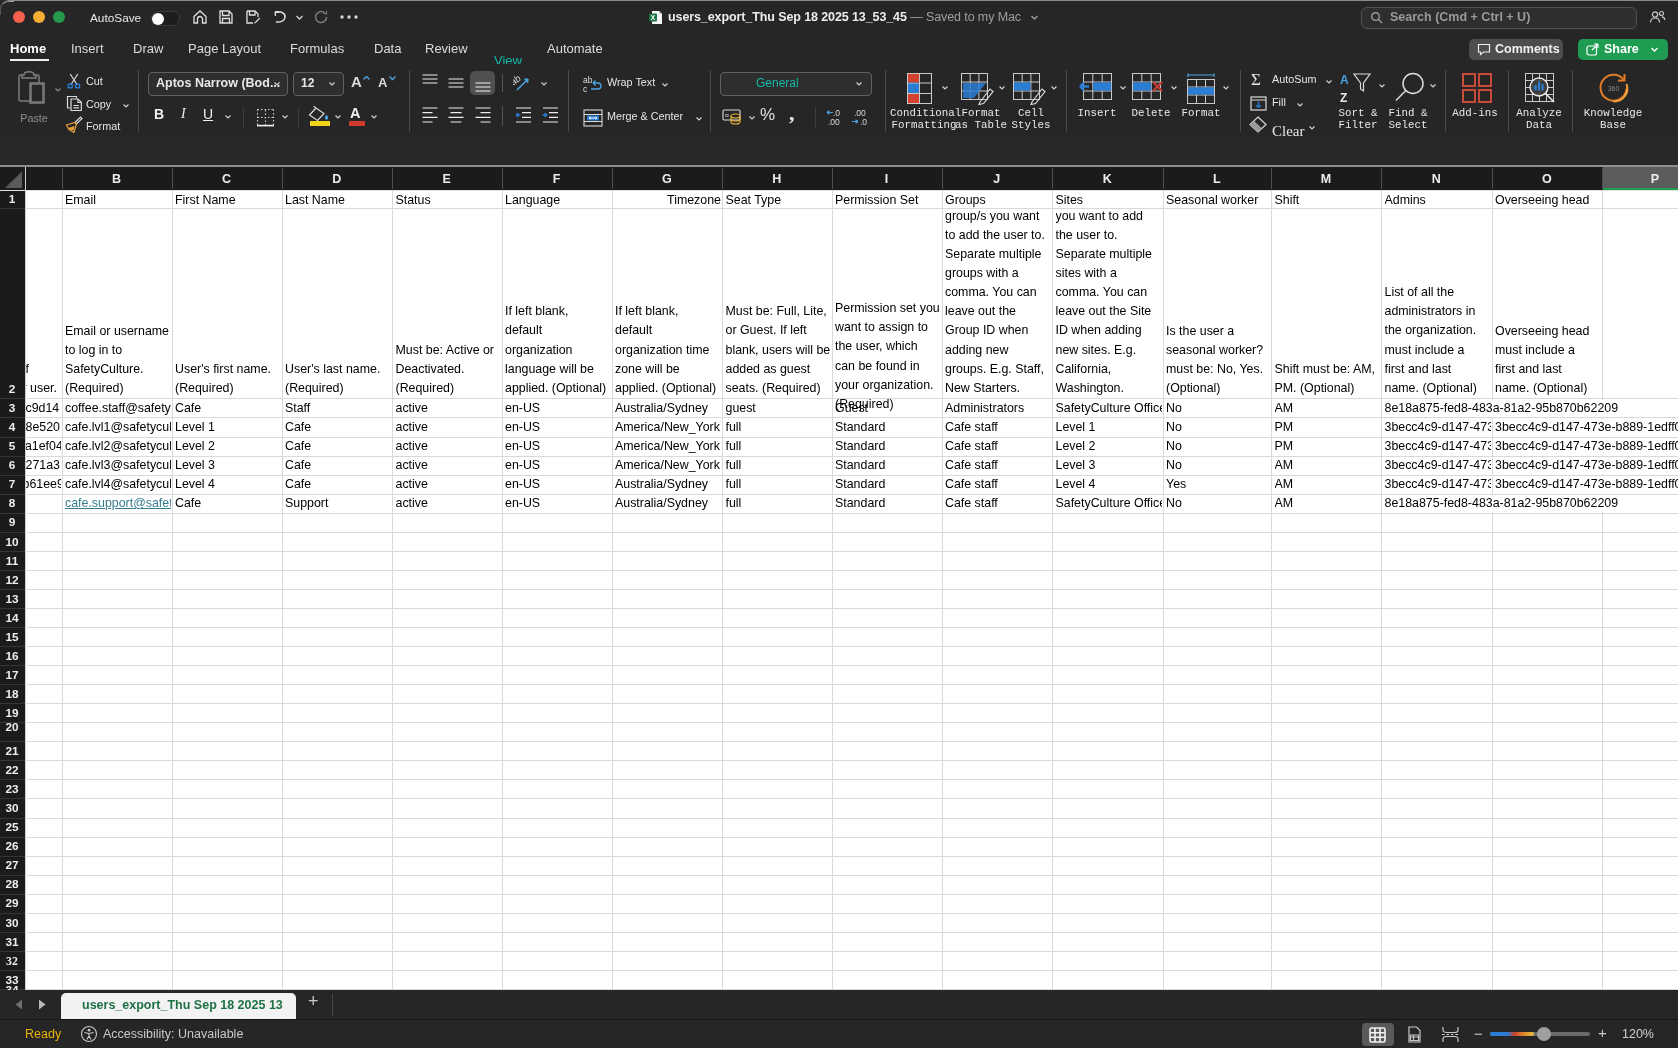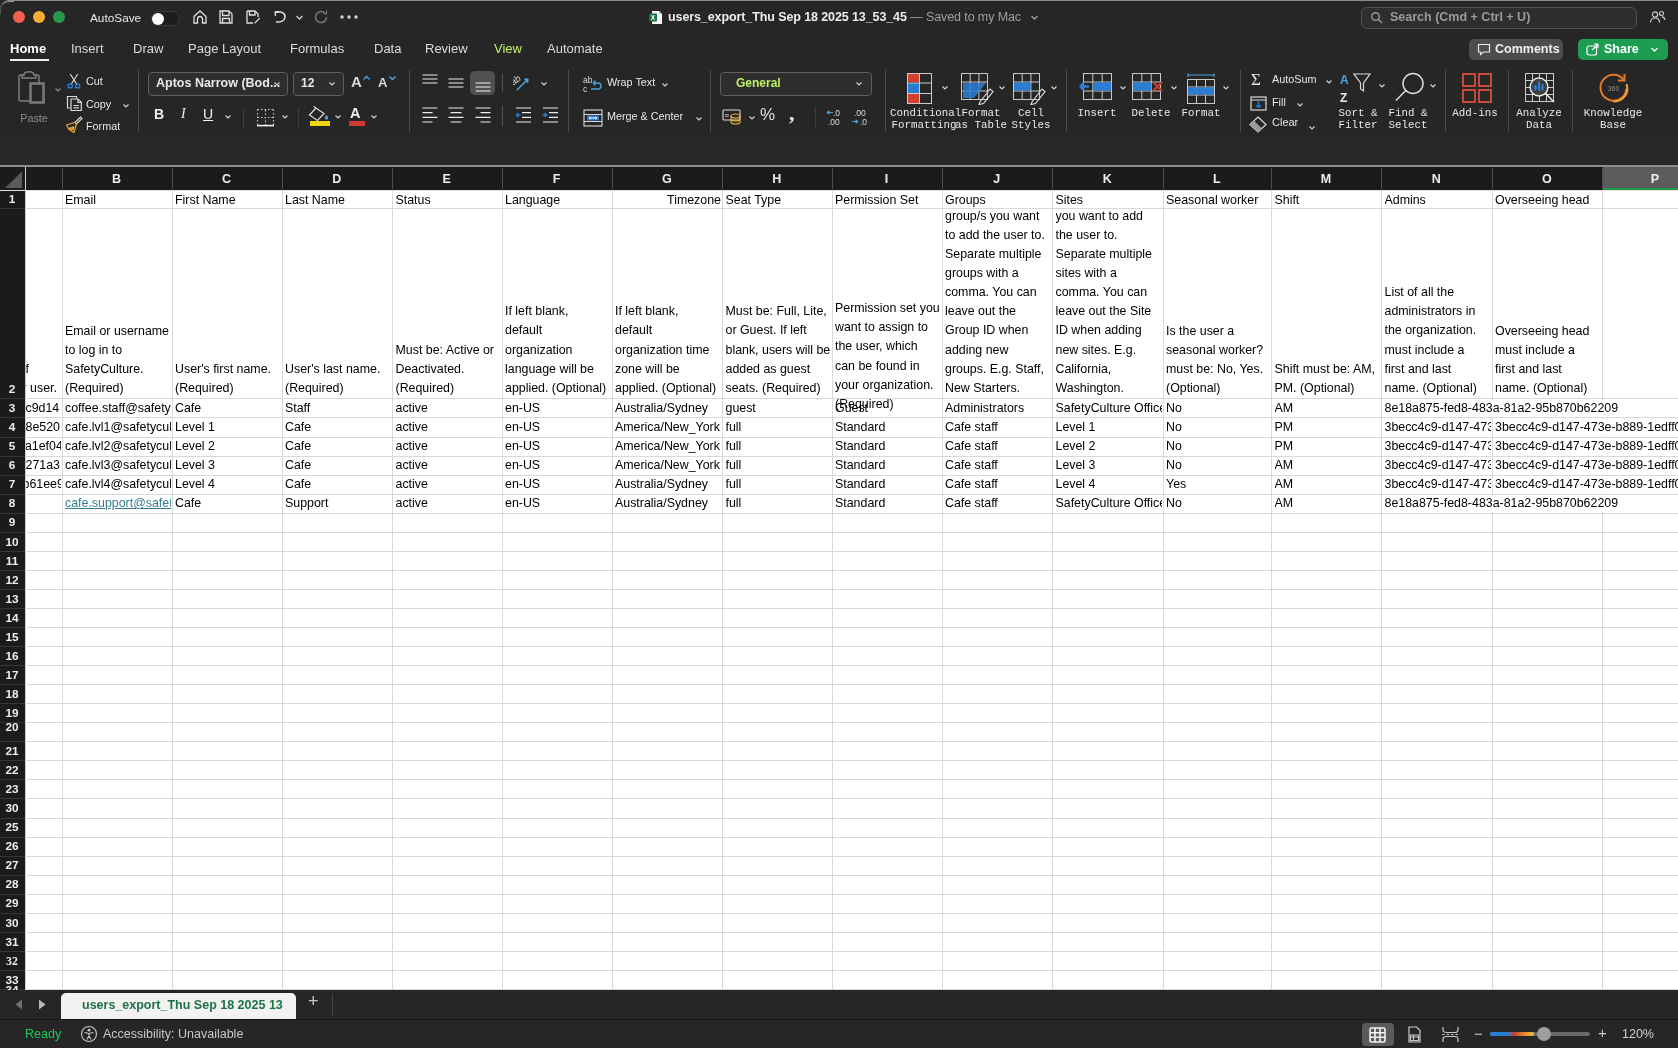--- a/index.html
+++ b/index.html
@@ -92,21 +92,21 @@
 
 <div class="abs" id="menubar" style="left:0;top:33px;width:1678px;height:31px;background:#262626;">
  <div class="abs" style="left:10px;top:8px;color:#ffffff;font-size:13px;font-weight:700;">Home</div>
  <div class="abs" style="left:10px;top:26px;width:39px;height:2px;background:#f0f0f0;"></div>
  <div class="abs" style="left:71px;top:8px;color:#dcdcdc;font-size:13px;">Insert</div>
  <div class="abs" style="left:133px;top:8px;color:#dcdcdc;font-size:13px;">Draw</div>
  <div class="abs" style="left:188px;top:8px;color:#dcdcdc;font-size:13px;">Page Layout</div>
  <div class="abs" style="left:290px;top:8px;color:#dcdcdc;font-size:13px;">Formulas</div>
  <div class="abs" style="left:374px;top:8px;color:#dcdcdc;font-size:13px;">Data</div>
  <div class="abs" style="left:425px;top:8px;color:#dcdcdc;font-size:13px;">Review</div>
- <div class="abs" style="left:494px;top:8px;color:#bef264;font-size:13px;">View</div>
+ <div class="abs" style="left:494px;top:20px;color:#14b8a6;font-size:13px;">View</div>
  <div class="abs" style="left:547px;top:8px;color:#dcdcdc;font-size:13px;">Automate</div>
 
  <div class="abs" style="left:1469px;top:6px;width:94px;height:21px;background:#4d4d4d;border-radius:5px;"></div>
  <svg class="abs" style="left:1477px;top:10px;" width="14" height="13" viewBox="0 0 14 13" fill="none" stroke="#ececec" stroke-width="1.2">
         <path d="M1.5 1.5 H12.5 V9 H6.5 L3.5 11.5 V9 H1.5 Z"></path>
       </svg>
  <div class="abs" style="left:1495px;top:9px;color:#f0f0f0;font-size:12.5px;font-weight:700;">Comments</div>
 
  <div class="abs" style="left:1578px;top:6px;width:90px;height:21px;background:#1e9c51;border-radius:5px;"></div>
  <svg class="abs" style="left:1586px;top:10px;" width="14" height="13" viewBox="0 0 14 13" fill="none" stroke="#ffffff" stroke-width="1.2">
@@ -262,21 +262,21 @@
         <rect x="4" y="6.5" width="12" height="5" fill="#2b7cd3" stroke="none"></rect>
         <path d="M6 9 L14 9 M6 9 L7.5 7.8 M6 9 L7.5 10.2 M14 9 L12.5 7.8 M14 9 L12.5 10.2" stroke="#fff" stroke-width="1"></path>
       </svg>
  <div class="abs" style="left:607px;top:46px;color:#e6e6e6;font-size:10.8px;">Merge &amp; Center</div>
  <svg class="chev" style="left:695px;top:51px;" viewBox="0 0 8 8" fill="none" stroke="#cfcfcf" stroke-width="1.2">
         <path d="M1.5 2.5 L4 5 L6.5 2.5"></path>
       </svg>
  <div class="vdiv" style="left:710px;top:6px;height:62px;"></div>
 
  <div class="abs" style="left:720px;top:8px;width:150px;height:22px;border:1px solid #606060;border-radius:4px;background:#2e2e2e;"></div>
- <div class="abs" style="left:736px;top:12px;color:#bef264;font-size:12px;font-weight:700;">General</div>
+ <div class="abs" style="left:756px;top:12px;color:#14b8a6;font-size:12px;font-weight:400;">General</div>
  <svg class="chev" style="left:855px;top:16px;" viewBox="0 0 8 8" fill="none" stroke="#cfcfcf" stroke-width="1.2">
         <path d="M1.5 2.5 L4 5 L6.5 2.5"></path>
       </svg>
  <svg class="abs" style="left:722px;top:44px;" width="22" height="18" viewBox="0 0 22 18" fill="none">
         <rect x="1" y="2" width="17" height="10" rx="1" stroke="#dadada" stroke-width="1.1"></rect>
         <text x="3" y="10" font-size="7" fill="#dadada">¤</text>
         <ellipse cx="13.5" cy="8" rx="4.5" ry="2" stroke="#e8b33d" stroke-width="1.1"></ellipse>
         <path d="M9 8 V14 C9 15.1 11 16 13.5 16 C16 16 18 15.1 18 14 V8" stroke="#e8b33d" stroke-width="1.1"></path>
         <path d="M9 11 C9 12.1 11 13 13.5 13 C16 13 18 12.1 18 11" stroke="#e8b33d" stroke-width="1.1"></path>
       </svg>
@@ -386,21 +386,21 @@
         <path d="M8.5 5.5 V11.5 M8.5 11.5 L6 9.2 M8.5 11.5 L11 9.2" stroke="#2b7cd3" stroke-width="1.4"></path>
       </svg>
  <div class="abs" style="left:1272px;top:32px;color:#e6e6e6;font-size:10.8px;">Fill</div>
  <svg class="chev" style="left:1296px;top:37px;" viewBox="0 0 8 8" fill="none" stroke="#cfcfcf" stroke-width="1.2">
         <path d="M1.5 2.5 L4 5 L6.5 2.5"></path>
       </svg>
  <svg class="abs" style="left:1249px;top:52px;" width="18" height="17" viewBox="0 0 18 17">
         <path d="M9 1 L17 8.5 L9 16 L1 8.5 Z" fill="none" stroke="#dadada" stroke-width="1.2"></path>
         <path d="M5 4.8 L12.8 12.2 L9 16 L1 8.5 Z" fill="#9a9a9a" stroke="none"></path>
       </svg>
- <div class="abs" style="left:1272px;top:52px;color:#e6e6e6;font-size:11px;">Clear</div>
+ <div class="abs" style="left:1272px;top:59px;color:#e6e6e6;font-size:15px;font-family:Liberation Serif, serif;">Clear</div>
  <svg class="chev" style="left:1308px;top:60px;" viewBox="0 0 8 8" fill="none" stroke="#cfcfcf" stroke-width="1.2">
         <path d="M1.5 2.5 L4 5 L6.5 2.5"></path>
       </svg>
 
  <svg class="abs" style="left:1340px;top:8px;" width="35" height="33" viewBox="0 0 35 33">
         <text x="0" y="12" font-size="12" font-weight="bold" fill="#4aa3e0">A</text>
         <text x="0" y="30" font-size="12" font-weight="bold" fill="#e8e8e8">Z</text>
         <path d="M14 2 H30 L23.5 11 V19 L20.5 17 V11 Z" fill="none" stroke="#dadada" stroke-width="1.2"></path>
       </svg>
  <svg class="chev" style="left:1378px;top:18px;" viewBox="0 0 8 8" fill="none" stroke="#cfcfcf" stroke-width="1.2">
@@ -732,21 +732,21 @@
       </svg>
  <div class="abs" style="left:61px;top:3px;width:235px;height:26px;background:#f2f2f2;border-radius:5px 5px 0 0;"></div>
  <div class="abs" style="left:0;top:3px;width:1678px;text-align:left;">
         <span style="position:absolute;left:82px;top:5px;color:#1e7145;font-size:12.5px;font-weight:700;white-space:nowrap;">users_export_Thu Sep 18 2025 13</span>
       </div>
  <div class="abs" style="left:308px;top:1px;color:#c8c8c8;font-size:18px;font-weight:300;">+</div>
  <div class="vdiv" style="left:332px;top:4px;height:22px;background:#454545;"></div>
 </div>
 
 <div class="abs" id="statusbar" style="left:0;top:1018.5px;width:1678px;height:29.5px;background:#262626;border-top:1px solid #161616;">
- <div class="abs" style="left:25px;top:7px;color:#22c55e;font-size:12.5px;">Ready</div>
+ <div class="abs" style="left:25px;top:7px;color:#eab308;font-size:12.5px;">Ready</div>
  <svg class="abs" style="left:80px;top:5px;" width="18" height="18" viewBox="0 0 18 18" fill="none" stroke="#c9c9c9" stroke-width="1.1">
         <circle cx="9" cy="9" r="7.5"></circle>
         <circle cx="9" cy="5.2" r="1.4" fill="#c9c9c9" stroke="none"></circle>
         <path d="M4.5 7.5 L9 8.5 L13.5 7.5 M9 8.5 V11 L6.8 14.5 M9 11 L11.2 14.5"></path>
       </svg>
  <div class="abs" style="left:103px;top:7px;color:#c9c9c9;font-size:12.5px;">Accessibility: Unavailable</div>
  <div class="abs" style="left:1362px;top:3px;width:32px;height:23px;background:#5a5a5a;border-radius:4px;"></div>
  <svg class="abs" style="left:1369px;top:7px;" width="17" height="16" viewBox="0 0 17 16" fill="none" stroke="#f2f2f2" stroke-width="1.6">
         <rect x="1" y="1" width="15" height="14" rx="1.5"></rect>
         <path d="M1 5.7 H16 M1 10.3 H16 M6 1 V15 M11 1 V15"></path>

